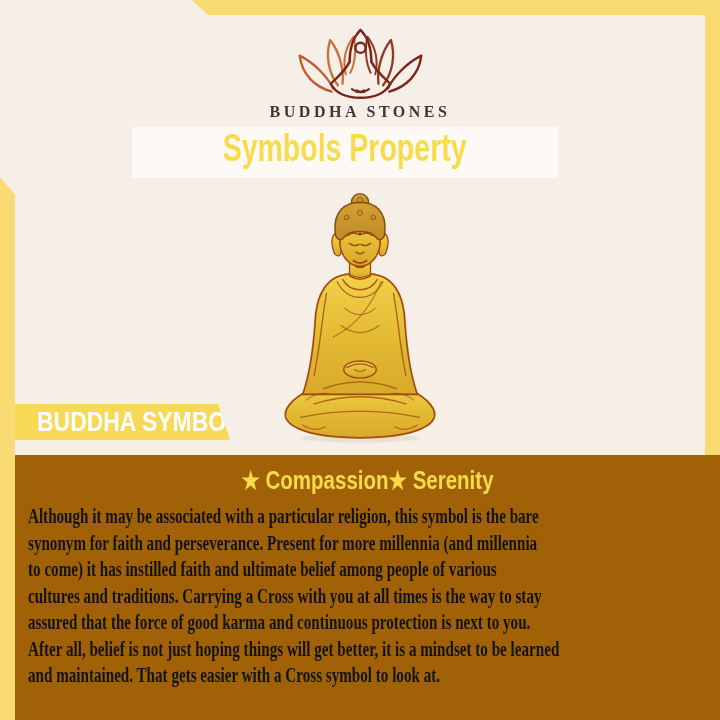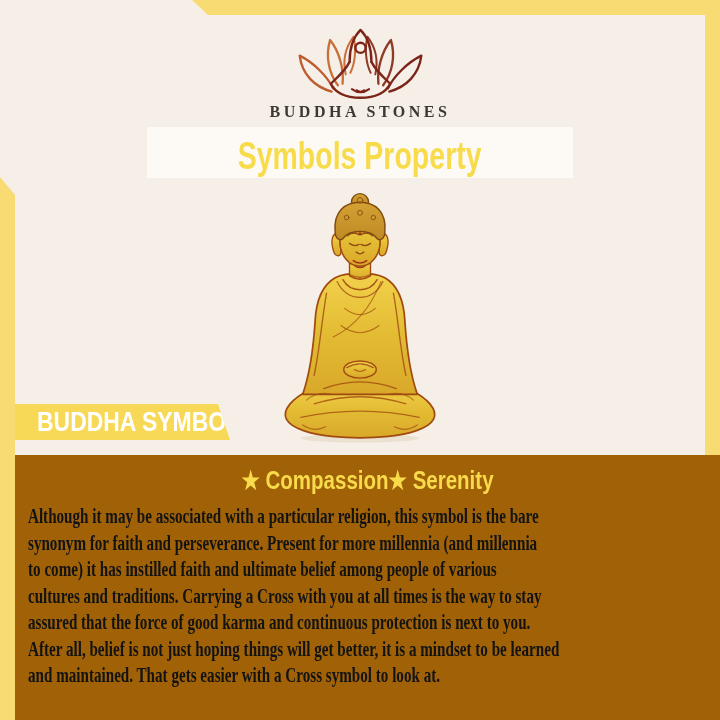--- a/index.html
+++ b/index.html
@@ -23,23 +23,23 @@
   .logo-wrap svg{width:100%;height:100%;}
   .brand-name{
     position:absolute;left:0;top:103px;width:720px;
     text-align:center;
     font-family:"Liberation Serif",serif;
     font-size:16px;font-weight:600;letter-spacing:3.5px;
     color:#3E3833;
   }
   
   .title-box{
-    position:absolute;left:147px;top:127px;width:426px;height:51px;
+    position:absolute;left:132px;top:127px;width:426px;height:51px;
     background:#FDFAF5;
-    display:flex;align-items:flex-end;justify-content:center;
+    display:flex;align-items:flex-start;justify-content:center;
   }
   .title-box .txt{
     font-size:38px;font-weight:bold;color:#F8DB4B;
     white-space:nowrap;transform:scaleX(0.75);transform-origin:center;
     letter-spacing:0;
   }
   
   .buddha-wrap{position:absolute;left:274px;top:186px;width:172px;height:260px;}
   .buddha-wrap svg{width:100%;height:100%;}
   

